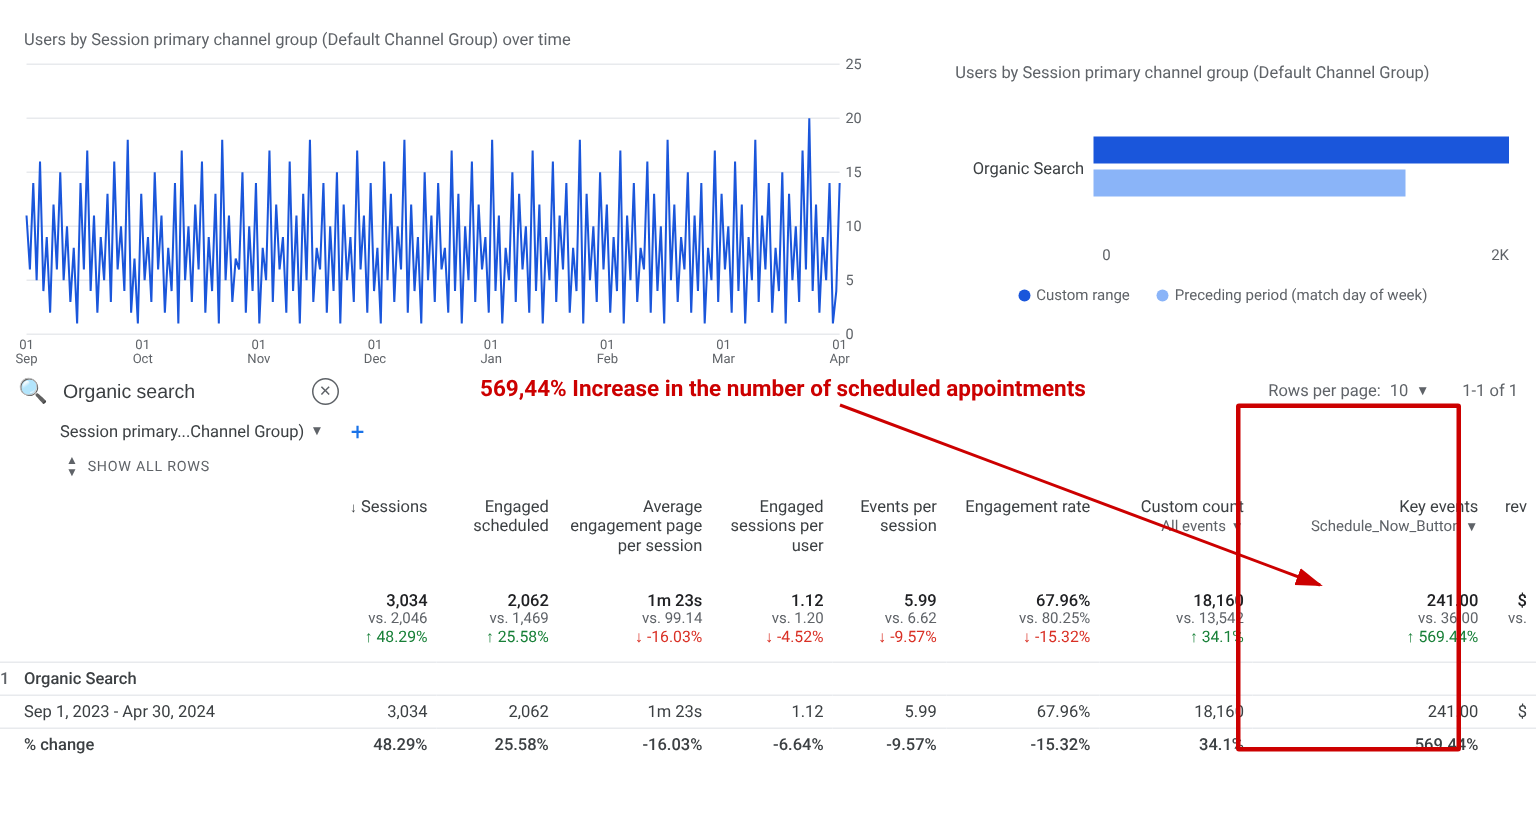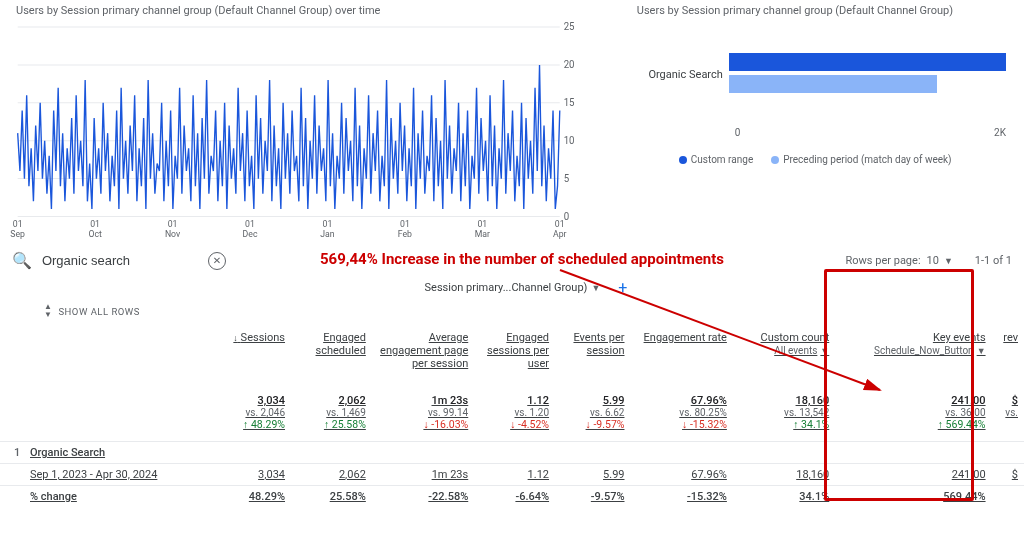--- a/index.html
+++ b/index.html
@@ -9,26 +9,26 @@
     font-size: 12px;
     color: #3c4043;
     background: #fff;
     width: 1024px;
     height: 543px;
     overflow: hidden;
   }
   .top {
     display: flex;
     height: 245px;
-    padding: 4px 8px 0 8px;
+    padding: 20px 8px 0 8px;
     gap: 40px;
   }
   .panel { display: flex; flex-direction: column; }
   .panel-left { flex: 1 1 60%; }
-  .panel-right { flex: 1 1 40%; }
+  .panel-right { flex: 1 1 40%; margin-top: 22px; }
   .panel-title { font-size: 11px; color: #5f6368; margin: 0 0 4px 8px; }
 
   .linechart { position: relative; flex: 1; }
   .linechart svg { width: 100%; height: 100%; display: block; }
 
   .barchart { position: relative; flex: 1; padding: 30px 10px 0 10px; }
   .bar-row { display: flex; align-items: center; height: 46px; }
   .bar-label { width: 90px; text-align: right; font-size: 11px; padding-right: 6px; color: #3c4043; }
   .bars { flex: 1; position: relative; height: 46px; }
   .bar { position: absolute; left: 0; height: 18px; }
@@ -45,31 +45,31 @@
 
   .toolbar { display:flex; align-items:center; padding:6px 12px; gap:8px; }
   .search-icon { color:#5f6368; font-size:16px; }
   .search-input { border:none; outline:none; font-size:13px; width:160px; color:#3c4043; background:transparent;}
   .clear-btn { width:18px;height:18px;border-radius:50%;border:1px solid #5f6368;display:flex;align-items:center;justify-content:center;font-size:10px;color:#5f6368;cursor:pointer;background:#fff;}
   .toolbar-spacer { flex:1; }
   .rpp { font-size:11px; color:#5f6368; display:flex;align-items:center;gap:6px;}
   .rpp-sel { display:flex;align-items:center;gap:2px;cursor:pointer;}
   .pageinfo { font-size:11px; color:#5f6368; margin-left:14px;}
 
-  .dim-row { display:flex; align-items:center; padding:2px 12px 2px 40px; gap:18px;justify-content:center;}
+  .dim-row { display:flex; align-items:center; padding:2px 12px 2px 40px; gap:18px;}
   .dim-chip { font-size:11px; color:#3c4043; display:flex;align-items:center;gap:4px;}
   .chev { font-size:9px; color:#5f6368;}
   .plus { color:#1a73e8; font-size:16px; cursor:pointer;}
   .show-all { font-size:9.5px; color:#5f6368; letter-spacing:0.5px; padding:4px 12px 8px 44px; display:flex;align-items:center;gap:6px;cursor:pointer;}
   .updn { font-size:8px; line-height:8px; display:flex; flex-direction:column;}
 
-  .grid-tbl { width:100%; border-collapse:collapse; table-layout:fixed;text-decoration:underline;}
+  .grid-tbl { width:100%; border-collapse:collapse; table-layout:fixed;}
   .grid-tbl th, .grid-tbl td { padding:4px 6px; text-align:right; font-size:11px; border-top:1px solid #e8eaed;}
   .grid-tbl th { border-top:none; color:#3c4043; font-weight:400; vertical-align:top; padding-bottom:10px;}
-  .grid-tbl .first { text-align:left; padding-left:14px;}
+  .grid-tbl .first { text-align:left; padding-left:0;}
   .th-sub { font-size:10px; color:#5f6368;}
   .down-arrow { font-size:9px;}
   .delta-up { color:#188038; }
   .delta-dn { color:#d93025; }
   .totals td { border-top:none; padding-top:14px; padding-bottom:10px; vertical-align:top;}
   .tot-main { font-weight:500; color:#202124;}
   .tot-vs { font-size:10px; color:#5f6368;}
   .tot-delta { font-size:10.5px;}
   .rownum { color:#5f6368; display:inline-block; width:16px;}
   .drop-caret { font-size:9px; color:#5f6368; margin-left:3px;}
@@ -275,21 +275,21 @@
           <td style="">5.99</td>
           <td style="">67.96%</td>
           <td style="">18,160</td>
           <td style="">241.00</td>
           <td style="">$</td>
         </tr>
         <tr>
           <td class="first" style="font-weight:500;"><span class="rownum"></span>% change</td>
           <td style="font-weight:500;">48.29%</td>
           <td style="font-weight:500;">25.58%</td>
-          <td style="font-weight:500;">-22.58%</td>
+          <td style="font-weight:500;">-16.03%</td>
           <td style="font-weight:500;">-6.64%</td>
           <td style="font-weight:500;">-9.57%</td>
           <td style="font-weight:500;">-15.32%</td>
           <td style="font-weight:500;">34.1%</td>
           <td style="font-weight:500;">569.44%</td>
           <td style="font-weight:500;"></td>
         </tr>
       </tbody>
 </table>
 <div class="keycol-box" style="left:824px; top:-58px; width:150px; height:232px;"></div>

